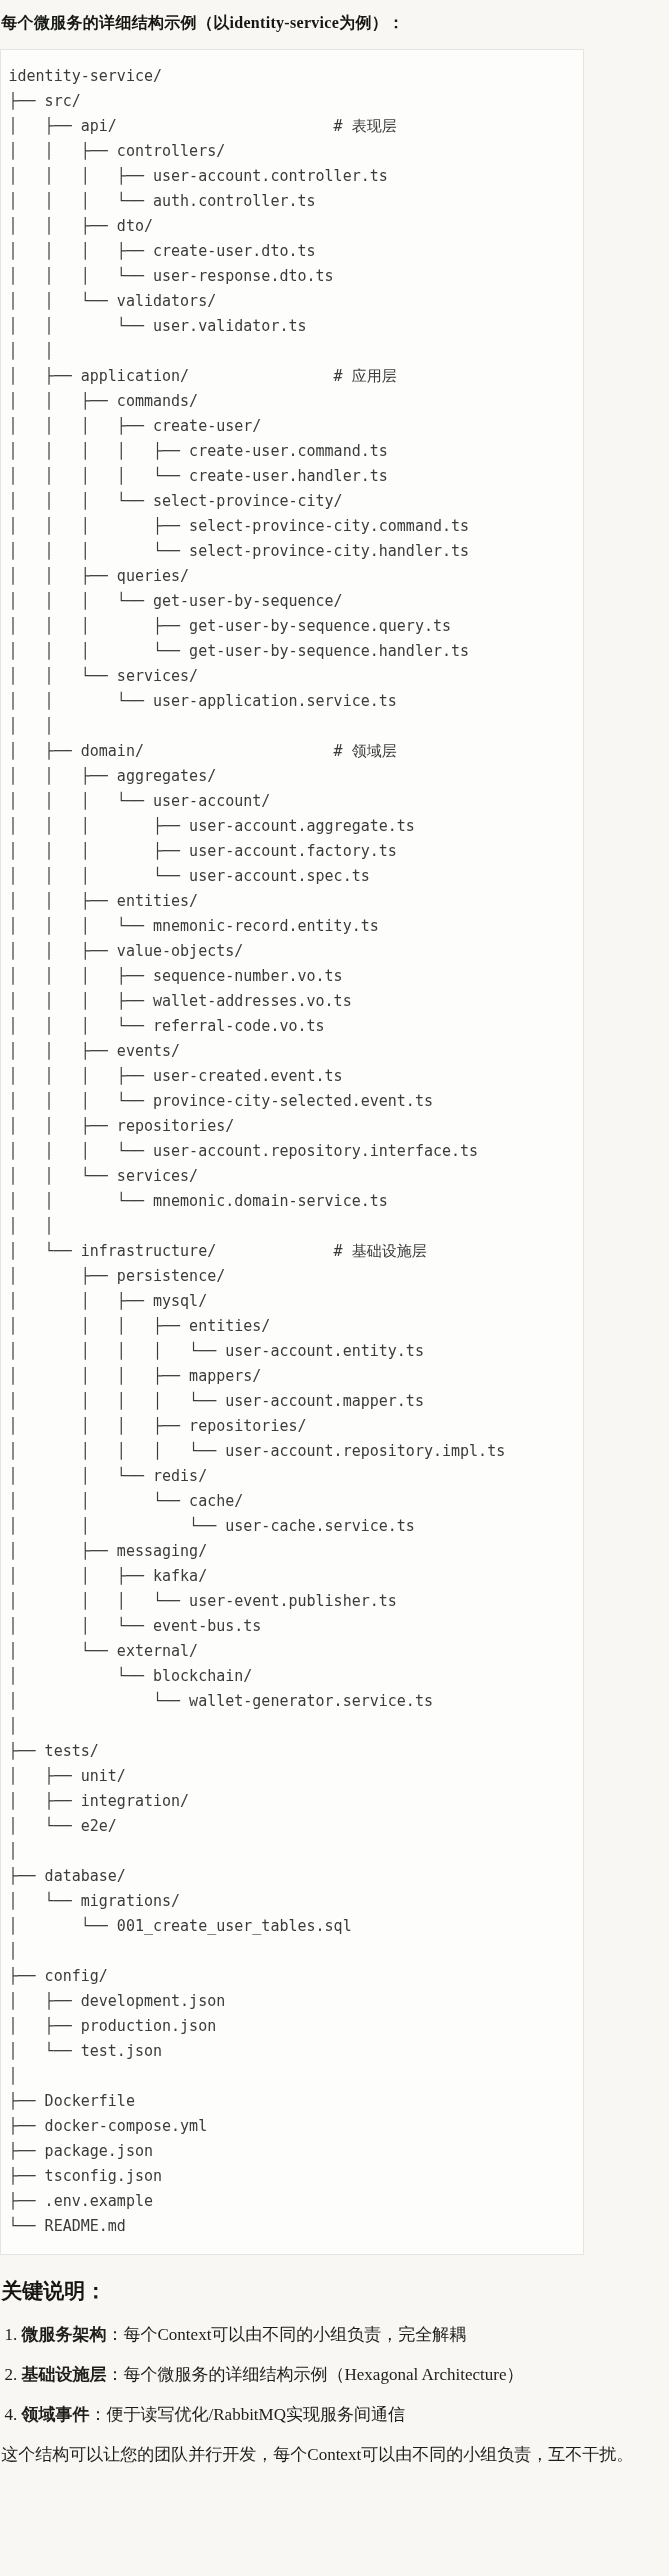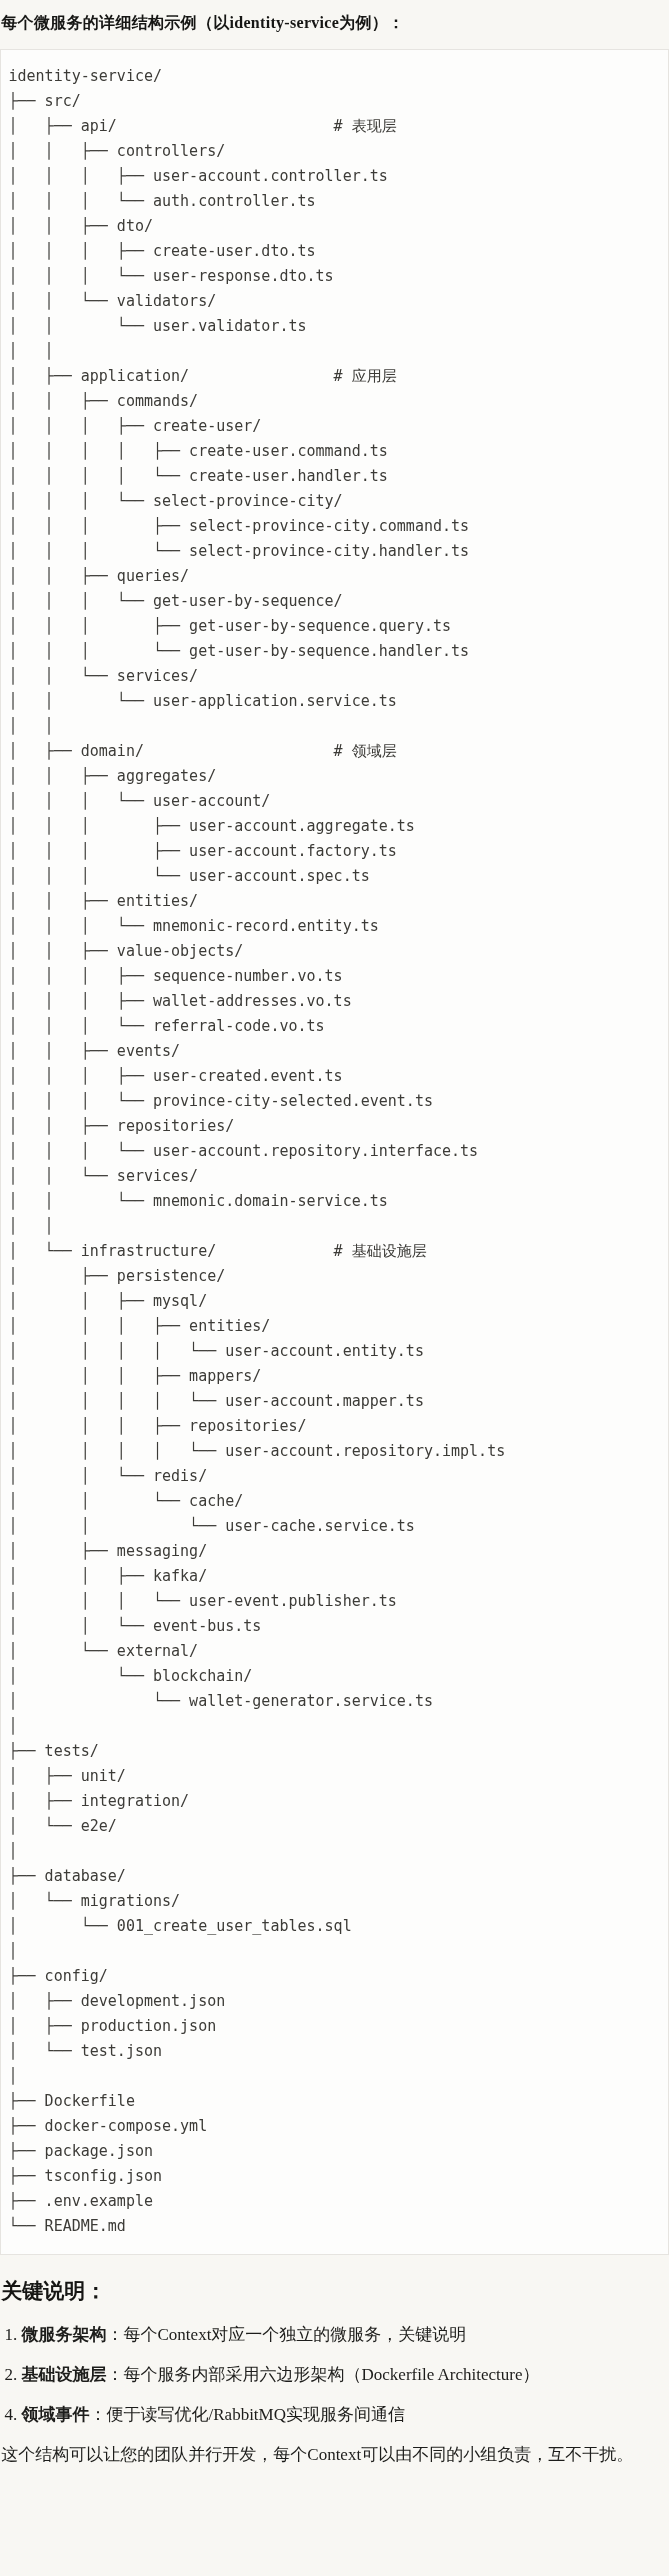--- a/index.html
+++ b/index.html
@@ -23,21 +23,21 @@
     font-weight: bold;
     color: #161614;
     letter-spacing: 0.3px;
   }
   .code-block {
     margin-top: 14.4px;
     background: #fdfdfc;
     border: 0.6px solid #e6e4e0;
     padding: 13.8px 5px 15px 7.5px;
     box-sizing: border-box;
-    width: 669px;
+    width: 584px;
     overflow: hidden;
   }
   .code-block pre {
     margin: 0;
     font-family: "DejaVu Sans Mono", monospace;
     font-size: 15px;
     line-height: 25px;
     color: #3c3b37;
     white-space: pre;
   }
@@ -169,21 +169,21 @@
 ├── docker-compose.yml
 ├── package.json
 ├── tsconfig.json
 ├── .env.example
 └── README.md</pre>
   </section>
 
   <h2 class="notes-heading">关键说明：</h2>
 
   <ul class="notes-list">
-    <li class="note-item"><span class="note-num">1.</span><span class="note-label">微服务架构</span><span class="note-text">：每个Context对应一个独立的微服务，关键说明</span></li>
-    <li class="note-item"><span class="note-num">2.</span><span class="note-label">基础设施层</span><span class="note-text">：每个服务内部采用六边形架构（Dockerfile Architecture）</span></li>
+    <li class="note-item"><span class="note-num">1.</span><span class="note-label">微服务架构</span><span class="note-text">：每个Context可以由不同的小组负责，完全解耦</span></li>
+    <li class="note-item"><span class="note-num">2.</span><span class="note-label">基础设施层</span><span class="note-text">：每个微服务的详细结构示例（Hexagonal Architecture）</span></li>
     <li class="note-item"><span class="note-num">4.</span><span class="note-label">领域事件</span><span class="note-text">：便于读写优化/RabbitMQ实现服务间通信</span></li>
   </ul>
 
   <p class="closing-paragraph">这个结构可以让您的团队并行开发，每个Context可以由不同的小组负责，互不干扰。</p>
 
 </div>
 
 
 </body></html>

